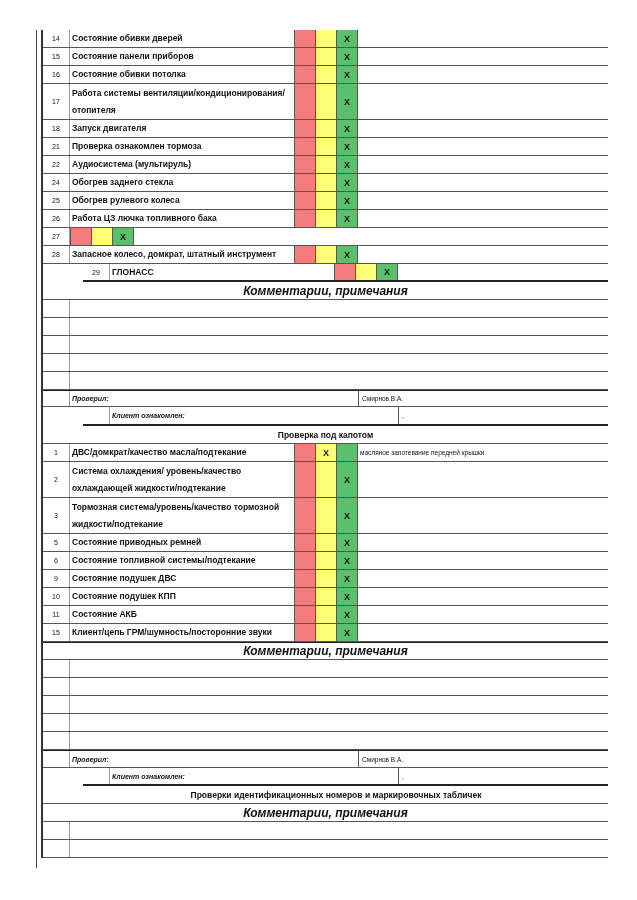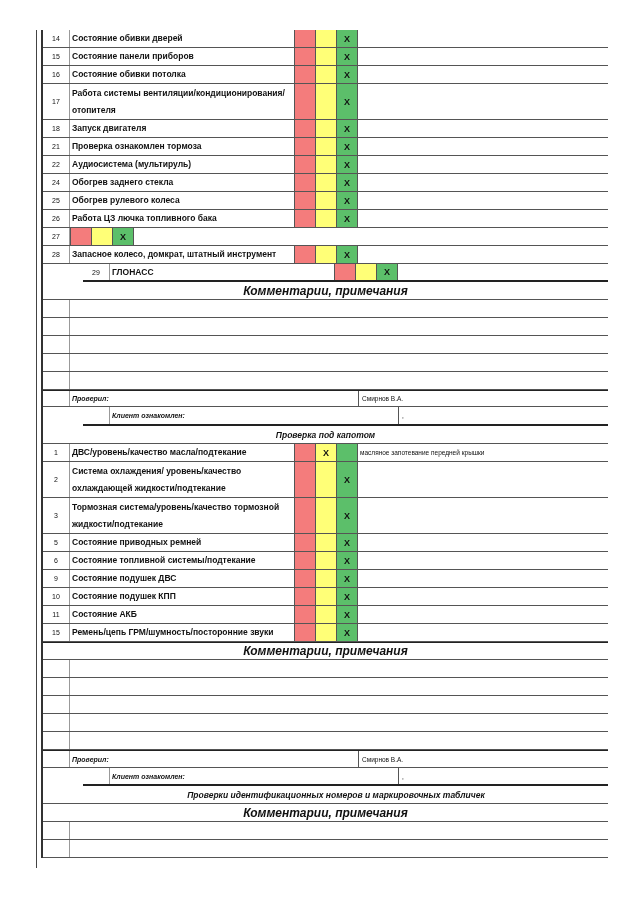--- a/index.html
+++ b/index.html
@@ -15,21 +15,21 @@
   .c-name { width: 224px; flex: none; font-size: 8.5px; padding-left: 2px; display: flex; align-items: center;
             box-sizing: border-box; line-height: 17px; font-weight: bold; }
   .c-red { width: 21px; flex: none; background: #f47c7c; border-left: 1px solid #555; box-sizing: border-box; }
   .c-yel { width: 21px; flex: none; background: #ffff77; border-left: 1px solid #555; box-sizing: border-box;
            display: flex; align-items: center; justify-content: center; font-size: 9px; font-weight: bold; }
   .c-grn { width: 22px; flex: none; background: #5cbf6a; border-left: 1px solid #555; border-right: 1px solid #555;
            box-sizing: border-box; display: flex; align-items: center; justify-content: center; font-size: 9px; font-weight: bold; }
   .c-note { flex: 1; font-size: 6.5px; display: flex; align-items: center; padding-left: 2px; }
   .h18 { height: 18px; } .h36 { height: 36px; } .h17 { height: 17px; } .h19 { height: 19px; }
   .section-title { height: 18px; display: flex; align-items: center; justify-content: center; font-size: 8.5px;
-                   font-weight: bold; border-bottom: 2px solid #222; box-sizing: border-box; font-style: italic; }
+                   font-weight: bold; border-bottom: 2px solid #222; box-sizing: border-box; }
   .comment-title { height: 18px; display: flex; align-items: center; justify-content: center; font-size: 12px;
                    font-weight: bold; font-style: italic; border-bottom: 1px solid #555; box-sizing: border-box; }
   .blank .c-num { border-right: 1px solid #999; }
   .sign .c-label { width: 289px; flex: none; font-size: 7px; font-weight: bold; font-style: italic;
                    display: flex; align-items: center; padding-left: 2px; border-right: 1px solid #555; box-sizing: border-box; }
   .sign .c-val { flex: 1; font-size: 6.5px; display: flex; align-items: center; padding-left: 3px; }
   .sign .c-numb { width: 27px; flex: none; border-right: 1px solid #999; box-sizing: border-box; }
 </style>
 </head>
 <body>
@@ -171,21 +171,21 @@
   <div class="row sign h19 thick">
     <div class="c-numb"></div>
     <div class="c-label">Клиент ознакомлен:</div>
     <div class="c-val">,</div>
   </div>
 
   <div class="section-title" style="border-bottom:1px solid #555;">Проверка под капотом</div>
   <div id="engine-rows">
       <div class="row h18">
         <div class="c-num">1</div>
-        <div class="c-name">ДВС/уровень/качество масла/подтекание</div>
+        <div class="c-name">ДВС/домкрат/качество масла/подтекание</div>
         <div class="c-red"></div>
         <div class="c-yel">X</div>
         <div class="c-grn"></div>
         <div class="c-note">масляное запотевание передней крышки</div>
       </div>
       <div class="row h36">
         <div class="c-num">2</div>
         <div class="c-name">Система охлаждения/ уровень/качество охлаждающей жидкости/подтекание</div>
         <div class="c-red"></div>
         <div class="c-yel"></div>
@@ -235,21 +235,21 @@
       <div class="row h18">
         <div class="c-num">11</div>
         <div class="c-name">Состояние АКБ</div>
         <div class="c-red"></div>
         <div class="c-yel"></div>
         <div class="c-grn">X</div>
         <div class="c-note"></div>
       </div>
       <div class="row h18">
         <div class="c-num">15</div>
-        <div class="c-name">Ремень/цепь ГРМ/шумность/посторонние звуки</div>
+        <div class="c-name">Клиент/цепь ГРМ/шумность/посторонние звуки</div>
         <div class="c-red"></div>
         <div class="c-yel"></div>
         <div class="c-grn">X</div>
         <div class="c-note"></div>
       </div>
     </div>
 
   <div class="comment-title" style="border-top:1px solid #222;">Комментарии, примечания</div>
   <div id="engine-blanks">
       <div class="row blank" style="height: 18px;">

